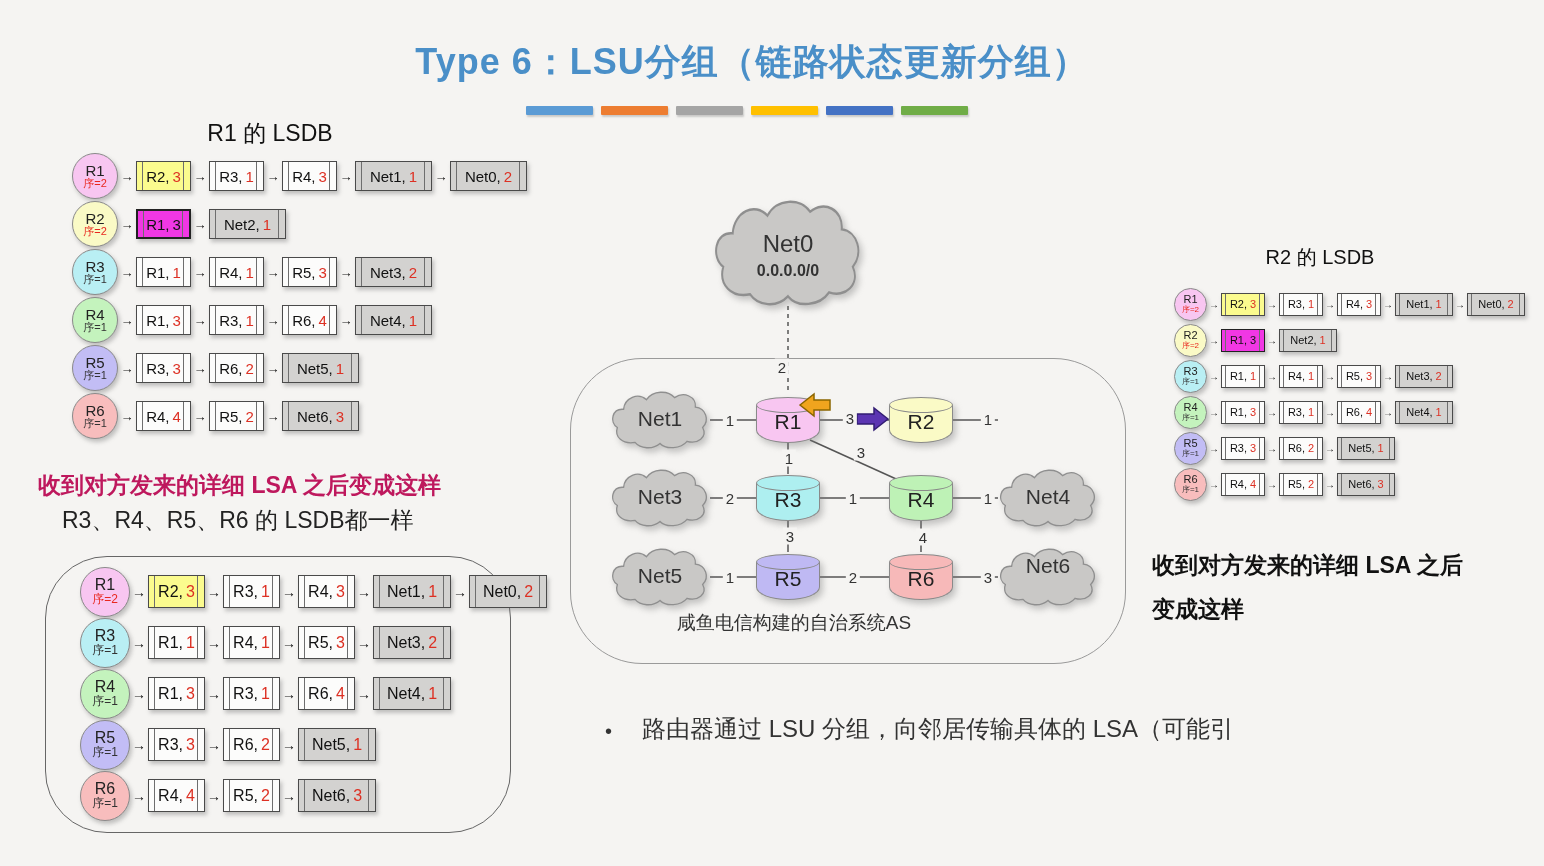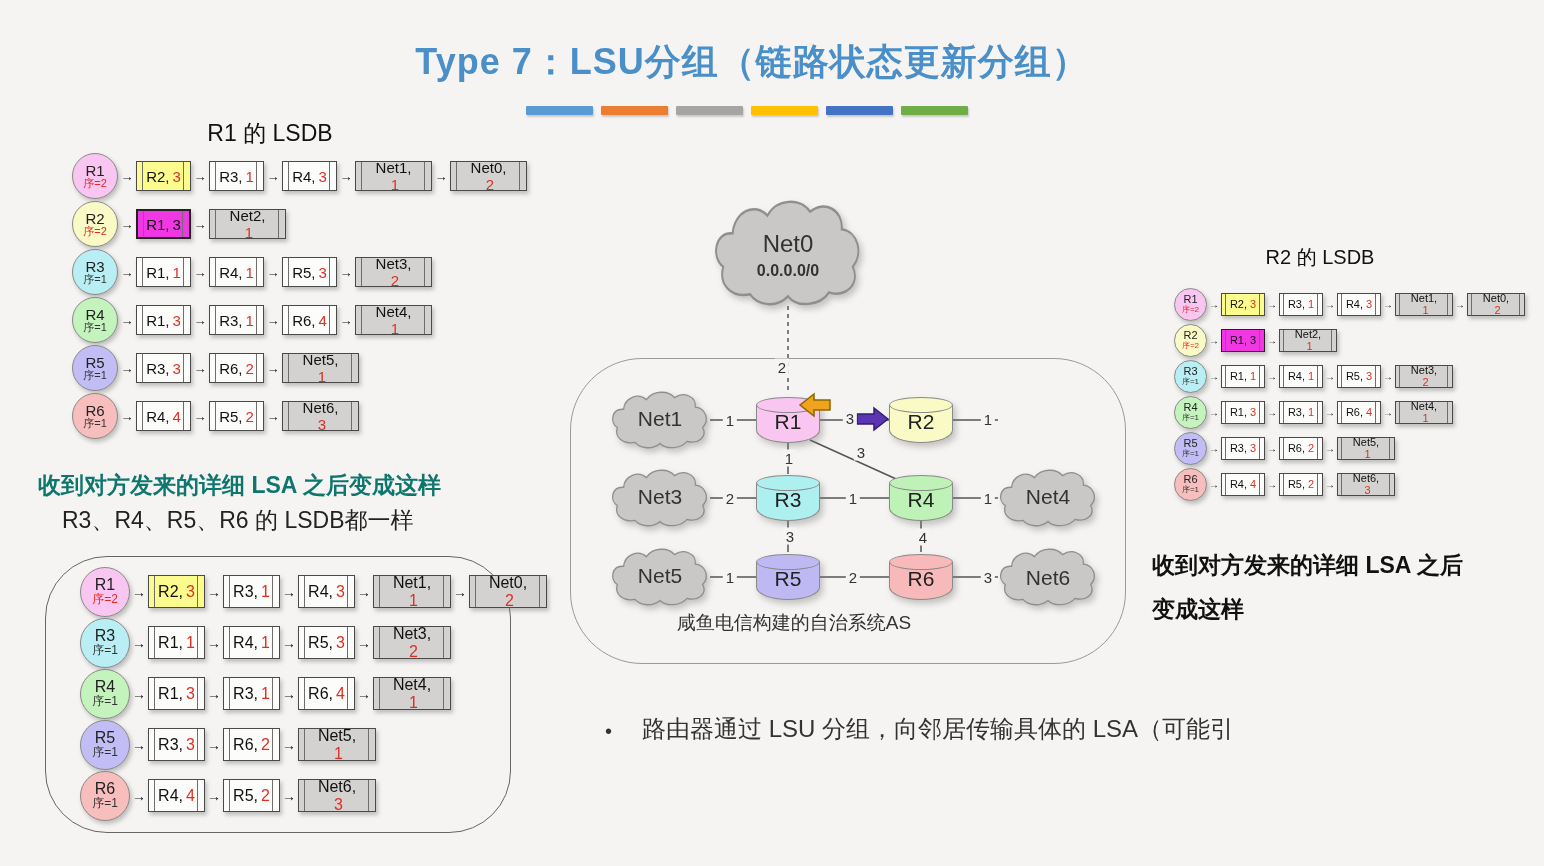--- a/index.html
+++ b/index.html
@@ -37,21 +37,21 @@
   .box {
     display:flex; align-items:center; justify-content:center;
     border:1.5px solid #4a4a4a;
     background-color:#fcfcfb;
     background-image:linear-gradient(#6e6e6e,#6e6e6e),linear-gradient(#6e6e6e,#6e6e6e);
     background-repeat:no-repeat; background-size:1px 100%;
     background-position:5px 0, calc(100% - 6px) 0;
     box-shadow:2px 3px 4px rgba(110,110,110,.4);
     white-space:nowrap; color:#111;
   }
-  .box.gray    { background-color:#d3d2d0;flex-direction:column; }
+  .box.gray    { background-color:#d3d2d0; }
   .box.yellow  { background-color:#fbfb8e; }
   .box.magenta { background-color:#f137e4; border-width:2px; border-color:#222; }
   .cost { color:#dd3023; margin-left:3px; }
   .cost.dark { color:#111; }
 
   
   .lsdb-lg .lsdb-row { height:48px; padding-left:12px; }
   .lsdb-lg .circle { width:46px; height:46px; }
   .lsdb-lg .rname { font-size:15px; }
   .lsdb-lg .seq  { font-size:11px; margin-top:-1px; }
@@ -90,21 +90,21 @@
   #lsdb-r2 .lsdb-title { left:35px; top:4px; width:240px; font-size:20px; }
   #lsdb-r2 .lsdb-rows { left:0; top:46px; }
 
   #shared-panel { position:absolute; left:45px; top:556px; width:500px; height:290px; }
   .rounded-border { position:absolute; left:0; top:0; width:466px; height:277px;
     border:1.5px solid #666; border-radius:62px; }
   #lsdb-shared .lsdb-rows { left:0; top:10px; }
   #lsdb-shared { left:0; top:0; width:500px; height:280px; }
 
   
-  .note-left-bold { position:absolute; left:38px; top:470px; font-size:23px; font-weight:bold; color:#0f766e; }
+  .note-left-bold { position:absolute; left:38px; top:470px; font-size:23px; font-weight:bold; color:#be185d; }
   .note-left-sub  { position:absolute; left:62px; top:505px; font-size:23px; color:#222; }
   .note-right { position:absolute; left:1152px; top:543px; width:400px;
     font-size:23px; font-weight:bold; color:#111; line-height:44px; }
   .bullet-block { position:absolute; left:605px; top:712px; width:810px;
     font-size:24px; color:#333; line-height:34px; }
   .bullet-line1 { display:flex; }
   .bullet-marker { width:37px; font-size:20px; padding-top:2px; }
   .bullet-line2 { padding-left:37px; }
 
   
@@ -127,21 +127,21 @@
   .link-label { position:absolute; z-index:5; transform:translate(-50%,-50%);
     font-size:15px; color:#333; background:#f5f4f2; padding:0 3px; }
   .topo-caption { position:absolute; left:14px; top:420px; width:440px;
     text-align:center; font-size:19px; color:#333; z-index:2; }
 </style>
 </head>
 <body>
 
 <div>
 
-  <h1 class="slide-title">Type 7：LSU分组（链路状态更新分组）</h1>
+  <h1 class="slide-title">Type 6：LSU分组（链路状态更新分组）</h1>
   <div class="bars">
       <div class="bar" style="background: rgb(91, 155, 213);"></div>
       <div class="bar" style="background: rgb(237, 125, 49);"></div>
       <div class="bar" style="background: rgb(165, 165, 165);"></div>
       <div class="bar" style="background: rgb(255, 192, 0);"></div>
       <div class="bar" style="background: rgb(68, 114, 196);"></div>
       <div class="bar" style="background: rgb(112, 173, 71);"></div>
     </div>
 
   <div class="lsdb lsdb-lg" id="lsdb-r1">
@@ -462,21 +462,21 @@
          <path d="M52,102 C28,106 12,92 18,74 C2,64 8,38 30,40 C32,18 58,8 74,22 C86,4 116,4 128,18 C146,6 170,16 168,36 C188,38 196,60 182,74 C192,92 172,106 152,100 C140,114 112,116 100,104 C86,116 62,114 52,102 Z" fill="#c9c8c6" stroke="#8f8f8f" stroke-width="2.5"></path>
        </svg><div class="cloud-label" style="top: 19px; font-size: 21px;">Net3</div></div>
       <div class="cloud" style="left: 436px; top: 276px; width: 104px; height: 64px;"><svg width="104" height="64" viewBox="0 0 200 120" preserveAspectRatio="none">
          <path d="M52,102 C28,106 12,92 18,74 C2,64 8,38 30,40 C32,18 58,8 74,22 C86,4 116,4 128,18 C146,6 170,16 168,36 C188,38 196,60 182,74 C192,92 172,106 152,100 C140,114 112,116 100,104 C86,116 62,114 52,102 Z" fill="#c9c8c6" stroke="#8f8f8f" stroke-width="2.5"></path>
        </svg><div class="cloud-label" style="top: 19px; font-size: 21px;">Net4</div></div>
       <div class="cloud" style="left: 48px; top: 355px; width: 104px; height: 64px;"><svg width="104" height="64" viewBox="0 0 200 120" preserveAspectRatio="none">
          <path d="M52,102 C28,106 12,92 18,74 C2,64 8,38 30,40 C32,18 58,8 74,22 C86,4 116,4 128,18 C146,6 170,16 168,36 C188,38 196,60 182,74 C192,92 172,106 152,100 C140,114 112,116 100,104 C86,116 62,114 52,102 Z" fill="#c9c8c6" stroke="#8f8f8f" stroke-width="2.5"></path>
        </svg><div class="cloud-label" style="top: 19px; font-size: 21px;">Net5</div></div>
       <div class="cloud" style="left: 436px; top: 355px; width: 104px; height: 64px;"><svg width="104" height="64" viewBox="0 0 200 120" preserveAspectRatio="none">
          <path d="M52,102 C28,106 12,92 18,74 C2,64 8,38 30,40 C32,18 58,8 74,22 C86,4 116,4 128,18 C146,6 170,16 168,36 C188,38 196,60 182,74 C192,92 172,106 152,100 C140,114 112,116 100,104 C86,116 62,114 52,102 Z" fill="#c9c8c6" stroke="#8f8f8f" stroke-width="2.5"></path>
-       </svg><div class="cloud-label" style="top: 21px; font-size: 21px;">Net6</div></div>
+       </svg><div class="cloud-label" style="top: 9px; font-size: 21px;">Net6</div></div>
       <div class="cyl" style="left: 196px; top: 207px; width: 64px; height: 46px;">
         <div class="cbody" style="background:#f8c6f1"></div>
        <div class="ctop" style="background:#f8c6f1"></div>
        <div class="clbl">R1</div>
       </div>
       <div class="cyl" style="left: 329px; top: 207px; width: 64px; height: 46px;">
         <div class="cbody" style="background:#fafac6"></div>
        <div class="ctop" style="background:#fafac6"></div>
        <div class="clbl">R2</div>
       </div>

